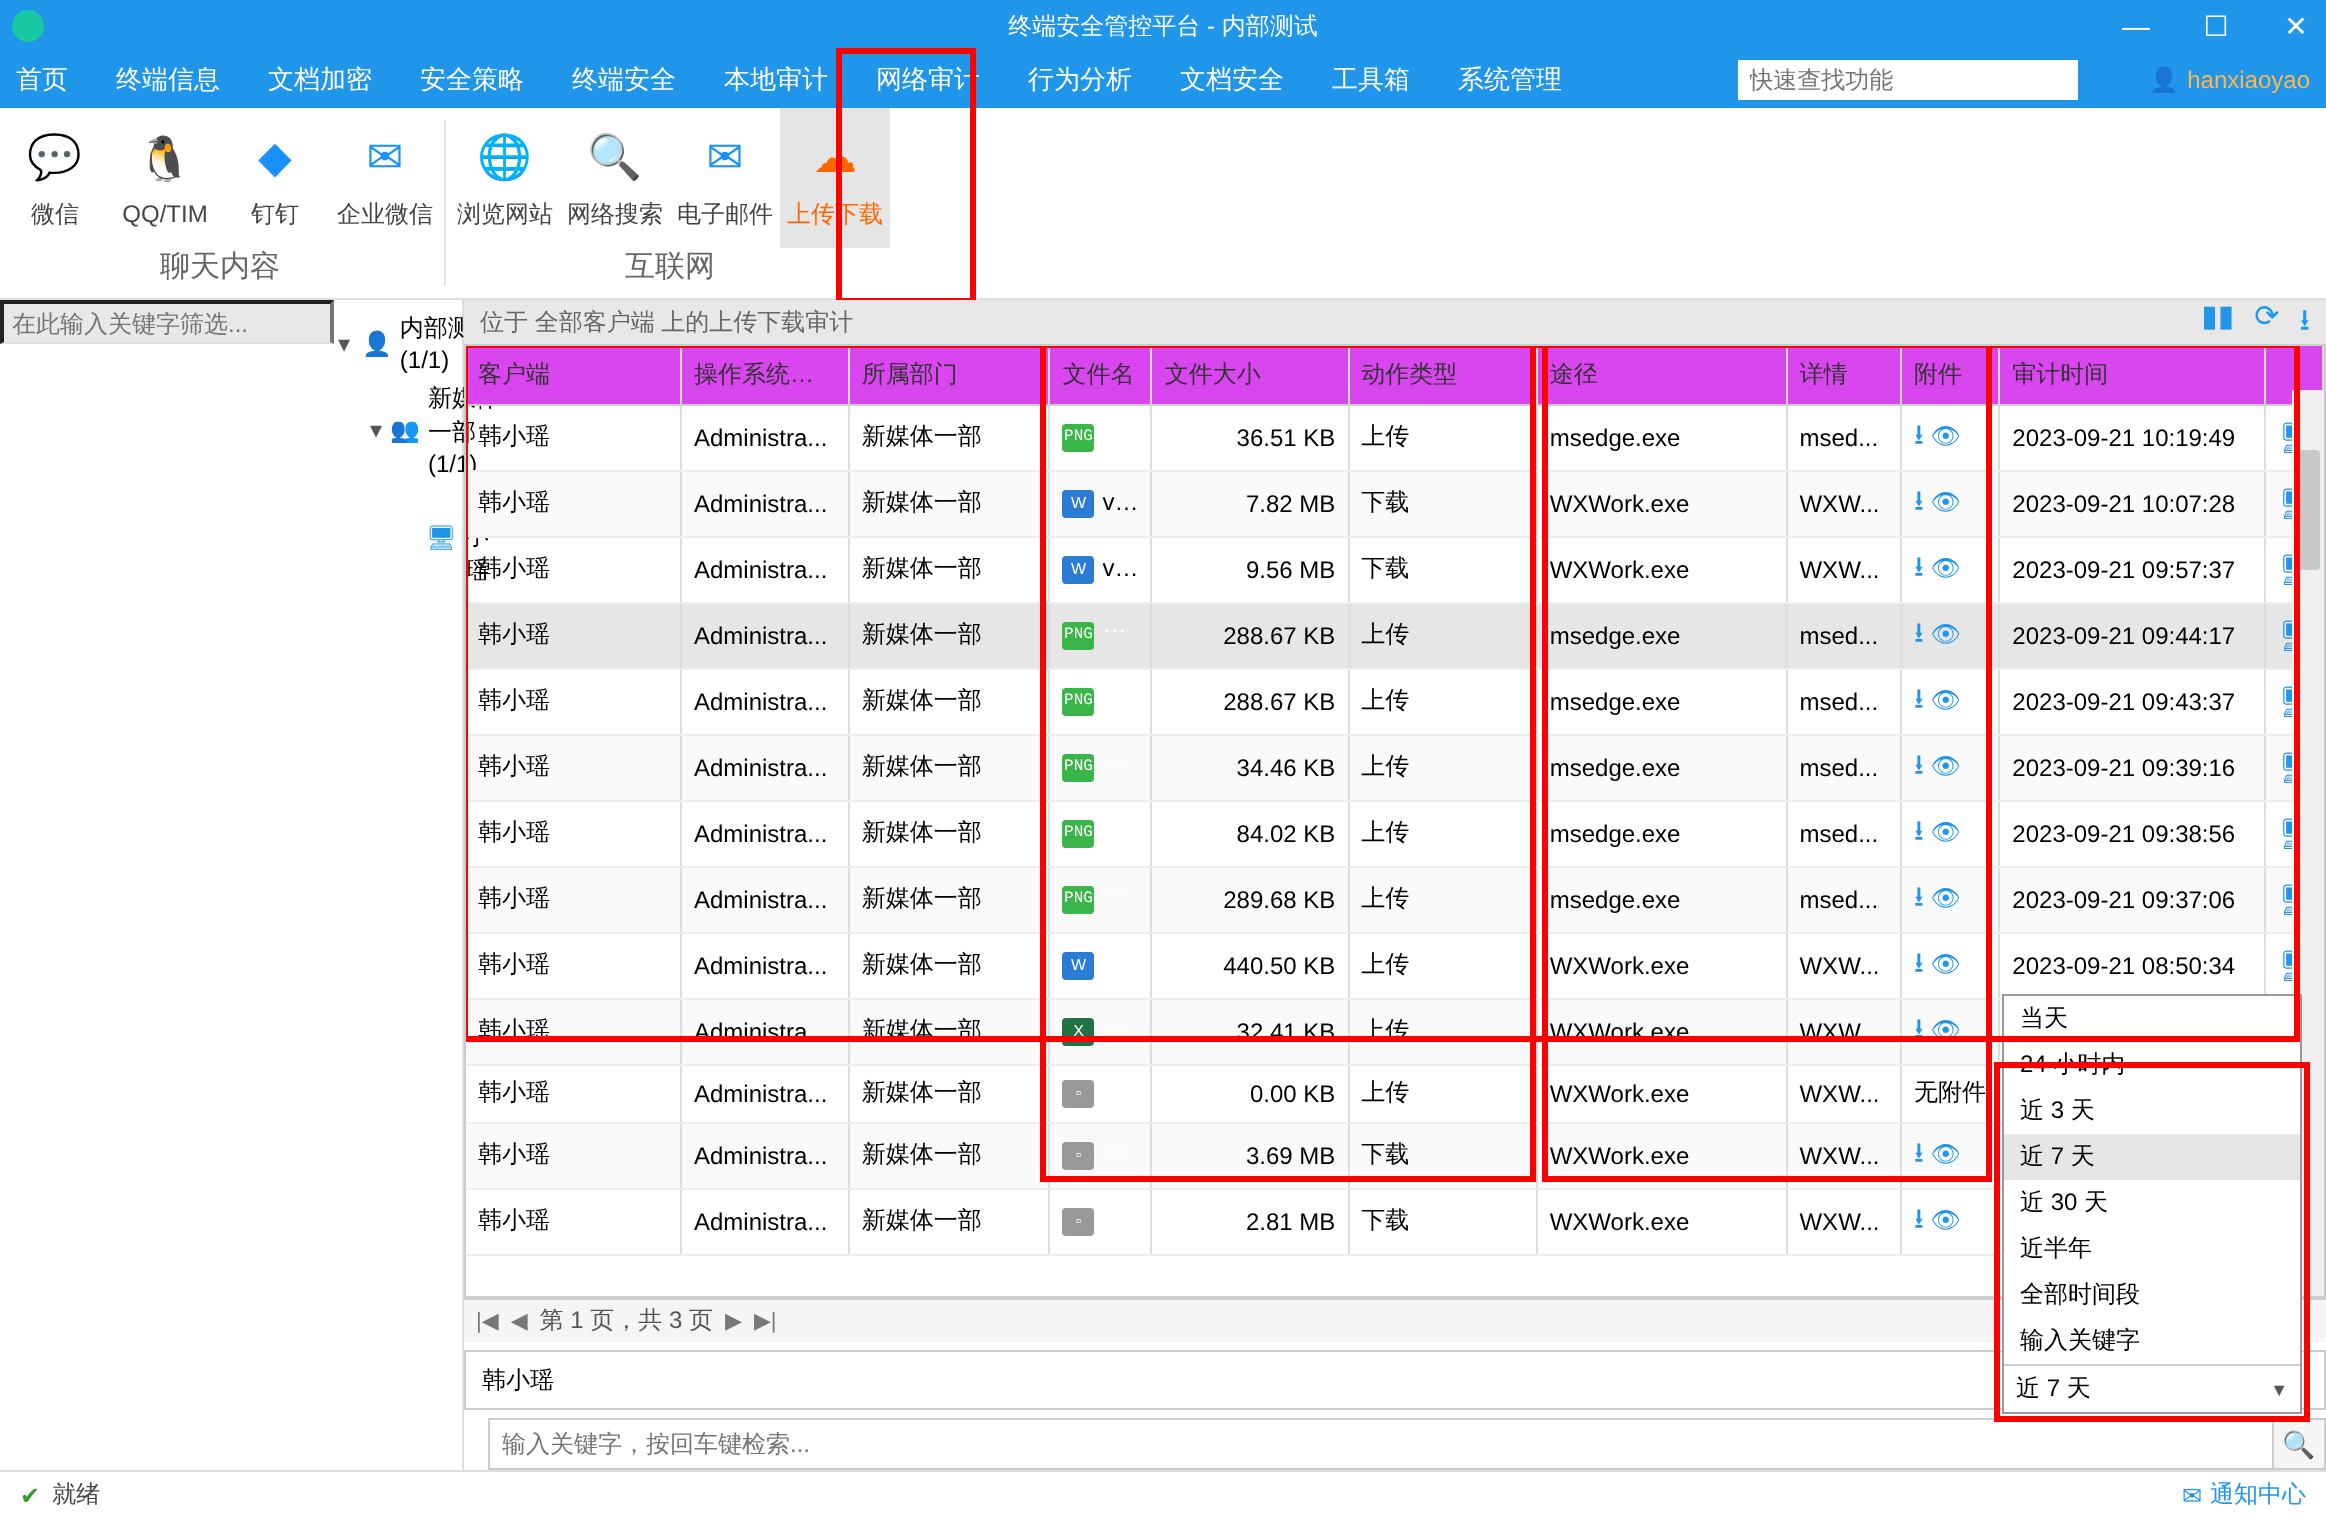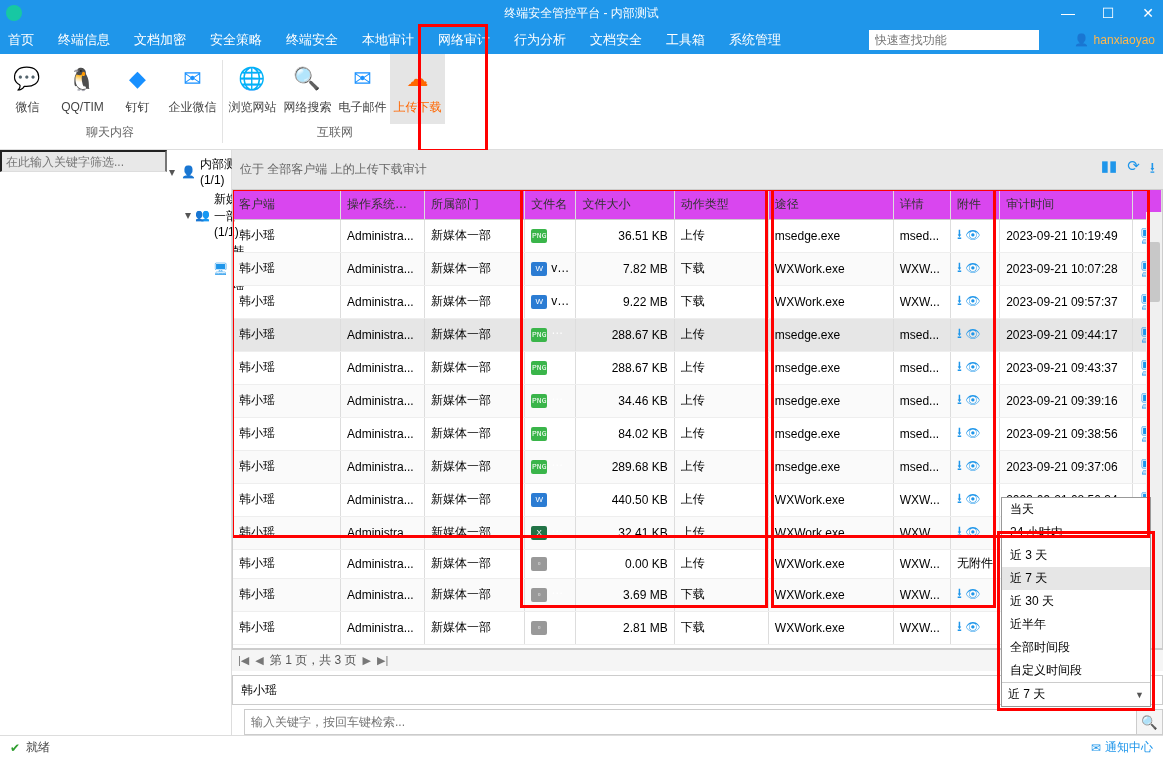--- a/index.html
+++ b/index.html
@@ -22,35 +22,35 @@
 .menubar .user:before{content:"👤";color:#ffb74d;}
 
 
 .ribbon { height: 96px; background: #fff; border-bottom: 1px solid #ddd; display: flex; position:relative;}
 .ribbon-group { display: flex; flex-direction: column; align-items:center; }
 .ribbon-icons { display: flex; height: 70px; }
 .ribbon-btn { width: 55px; display: flex; flex-direction: column; align-items: center; justify-content: center; gap: 4px; cursor: pointer; font-size: 12px; color: #444; }
 .ribbon-btn .ico { width: 32px; height: 32px; border-radius: 6px; display:flex; align-items:center; justify-content:center; font-size:22px;}
 .ribbon-btn.active { background: #e5e5e5; color: #ff6600; }
 .ribbon-sep { width: 1px; background: #e3e3e3; margin: 6px 2px; }
-.ribbon-group-label { font-size: 12px; color: #666; text-align: center; padding-bottom: 4px;}
+.ribbon-group-label { font-size: 15px; color: #666; text-align: center; padding-bottom: 4px;}
 .ribbon-highlight { position: absolute; border: 3px solid red; top: -30px; height: 128px; width: 70px; left: 418px; pointer-events:none;}
 
 
 .main { display: flex; height: calc(759px - 26px - 28px - 96px - 24px); }
 .sidebar { width: 232px; border-right: 1px solid #ddd; display:flex; flex-direction:row;}
 .sidebar .filter { height: 22px; border-bottom: 1px solid #ddd; padding: 2px 4px; color: #888; font-size:12px; background:#e8e8e8;}
 .sidebar .tree { flex:1; padding: 4px 2px; }
 .tree-row { display:flex; align-items:center; gap:4px; padding: 2px 0; cursor:pointer;}
 .tree-row .exp { width:12px; color:#555;}
 .indent1{ padding-left:16px;} .indent2{ padding-left:34px;}
 
 
 .content { flex:1; display:flex; flex-direction:column; position:relative;}
-.breadcrumb { height: 39px; background: #e8e8e8; color: #666; padding: 3px 8px; font-size: 12px; display:flex; align-items:center;}
+.breadcrumb { height: 22px; background: #e8e8e8; color: #666; padding: 3px 8px; font-size: 12px; display:flex; align-items:center;}
 .bc-actions{ margin-left:auto; display:flex; gap:10px; color:#1F96EA; font-size:15px;}
 
 
 .tablewrap{ flex:1; overflow:hidden; border:1px solid #ccc; margin:0; position:relative;}
 table { border-collapse: collapse; width: 100%; table-layout: fixed; }
 th, td { border-right: 1px solid #ddd; border-bottom: 1px solid #eee; padding: 4px 6px; font-size: 12px; text-align: left; white-space: nowrap; overflow: hidden; text-overflow: ellipsis; height: 29px;}
 th { background: #d946ef; font-weight: normal; color:#333; border-bottom:1px solid #ccc;}
 tr.alt td{ background:#fafafa;}
 tr.sel td{ background:#e6e6e6;}
 .fsize{ text-align:right;}
@@ -248,21 +248,21 @@
               <td>WXW...</td>
               <td><span class="dl-ico">⭳</span> <span class="eye-ico">👁</span></td>
               <td>2023-09-21 10:07:28</td>
               <td><span class="pc-ico">🖥</span></td>
             </tr>
             <tr>
               <td>韩小瑶</td>
               <td>Administra...</td>
               <td>新媒体一部</td>
               <td><span class="fileico wdoc">W</span>vi...</td>
-              <td class="fsize">9.22 MB</td>
+              <td class="fsize">9.56 MB</td>
               <td>下载</td>
               <td>WXWork.exe</td>
               <td>WXW...</td>
               <td><span class="dl-ico">⭳</span> <span class="eye-ico">👁</span></td>
               <td>2023-09-21 09:57:37</td>
               <td><span class="pc-ico">🖥</span></td>
             </tr>
             <tr class="sel">
               <td>韩小瑶</td>
               <td>Administra...</td>
@@ -422,21 +422,21 @@
     </div>
 
     <div class="dropdown" id="dropdown">
     <div class="opt">当天</div>
         <div class="opt">24 小时内</div>
         <div class="opt">近 3 天</div>
         <div class="opt sel">近 7 天</div>
         <div class="opt">近 30 天</div>
         <div class="opt">近半年</div>
         <div class="opt">全部时间段</div>
-        <div class="opt">自定义时间段</div>
+        <div class="opt">输入关键字</div>
         <div class="combo">近 7 天</div>
       </div>
     <div class="redbox" style="right:8px; bottom:24px; width:158px; height:180px;"></div>
   </div>
 </div>
 
 <div class="statusbar">
   <span class="ok">✔</span>
   <span>就绪</span>
   <div class="right">

